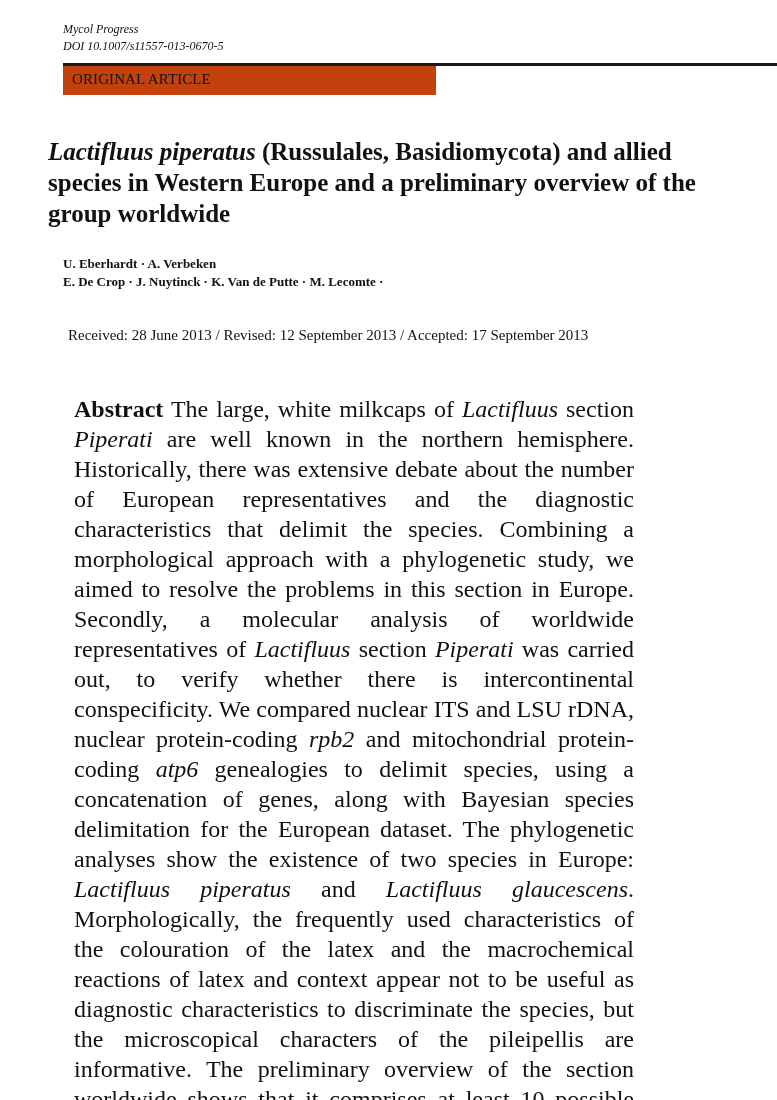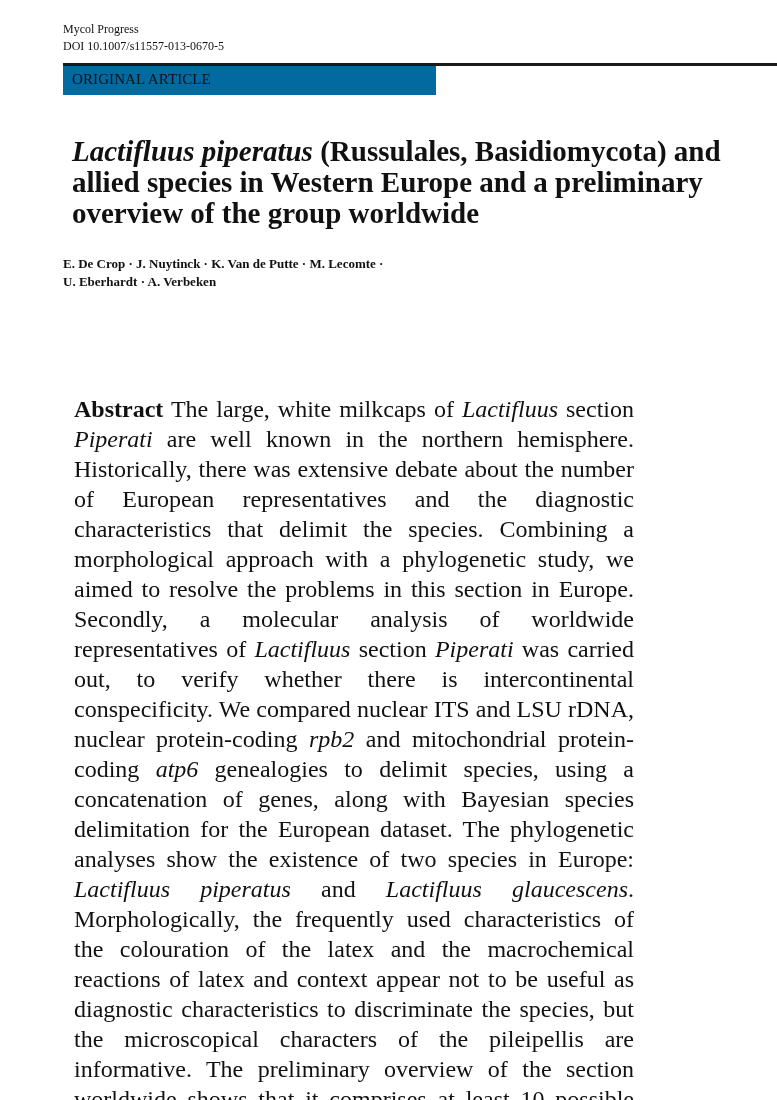--- a/index.html
+++ b/index.html
@@ -1,21 +1,21 @@
 <!DOCTYPE html>
 <html><head>
 <meta charset="utf-8">
 <style>
   html, body { margin: 0; padding: 0; background: #ffffff; }
   body { width: 777px; height: 1100px; position: relative; overflow: hidden; font-family: "Liberation Serif", serif; color: #111; }
-  .journal { position: absolute; left: 63px; top: 21px; font-size: 12px; line-height: 17px; }
+  .journal { position: absolute; left: 63px; top: 21px; font-size: 12px; line-height: 17px; font-style: italic; }
   .rule { position: absolute; left: 63px; right: 0; top: 63px; height: 3px; background: #1a1a1a; }
-  .section-bar { position: absolute; left: 63px; top: 66px; width: 373px; height: 29px; background: #0369a1; }
+  .section-bar { position: absolute; left: 63px; top: 66px; width: 373px; height: 29px; background: #c2410c; }
   .section-bar span { position: absolute; left: 9px; top: 5px; font-size: 15px; letter-spacing: 0.1px; }
-  .title { position: absolute; left: 72px; top: 136px; width: 690px; font-size: 29px; line-height: 31px; font-weight: bold; }
+  .title { position: absolute; left: 48px; top: 136px; width: 690px; font-size: 25px; line-height: 31px; font-weight: bold; }
   .title i { font-weight: bold; }
   .authors { position: absolute; left: 63px; top: 255px; font-size: 13px; line-height: 18px; font-weight: bold; }
   .dates { position: absolute; left: 68px; top: 326px; font-size: 15px; line-height: 19px; }
   .abstract { position: absolute; left: 74px; top: 394px; width: 560px; font-size: 24px; line-height: 30px; text-align: justify; }
   .abstract b { font-weight: bold; }
   .abstract p { margin: 0; }
 </style>
 </head>
 <body>
 
@@ -27,22 +27,23 @@
 <div class="rule"></div>
 <div class="section-bar">
   <span>ORIGINAL ARTICLE</span>
 </div>
 
 <h1 class="title" style="margin:0;">
   <i>Lactifluus piperatus</i><span> (Russulales, Basidiomycota) and allied species in Western Europe and a preliminary overview of the group worldwide</span>
 </h1>
 
 <div class="authors">
+  <div>U. Eberhardt · A. Verbeken</div>
   <div>E. De Crop · J. Nuytinck · K. Van de Putte · M. Lecomte ·</div>
-  <div>U. Eberhardt · A. Verbeken</div>
 </div>
 
 <div class="dates">
+  <div>Received: 28 June 2013 / Revised: 12 September 2013 / Accepted: 17 September 2013</div>
 </div>
 
 <div class="abstract">
   <p id="abstract-body"><b>Abstract</b><span> The large, white milkcaps of </span><i>Lactifluus</i><span> section </span><i>Piperati</i><span> are well known in the northern hemisphere. Historically, there was extensive debate about the number of European representatives and the diagnostic characteristics that delimit the species. Combining a morphological approach with a phylogenetic study, we aimed to resolve the problems in this section in Europe. Secondly, a molecular analysis of worldwide representatives of </span><i>Lactifluus</i><span> section </span><i>Piperati</i><span> was carried out, to verify whether there is intercontinental conspecificity. We compared nuclear ITS and LSU rDNA, nuclear protein-coding </span><i>rpb2</i><span> and mitochondrial protein-coding </span><i>atp6</i><span> genealogies to delimit species, using a concatenation of genes, along with Bayesian species delimitation for the European dataset. The phylogenetic analyses show the existence of two species in Europe: </span><i>Lactifluus piperatus</i><span> and </span><i>Lactifluus glaucescens</i><span>. Morphologically, the frequently used characteristics of the colouration of the latex and the macrochemical reactions of latex and context appear not to be useful as diagnostic characteristics to discriminate the species, but the microscopical characters of the pileipellis are informative. The preliminary overview of the section worldwide shows that it comprises at least 10 possible species divided over three clades, and that there is no intercontinental conspecificity.</span></p>
 </div>
 
 </body></html>

